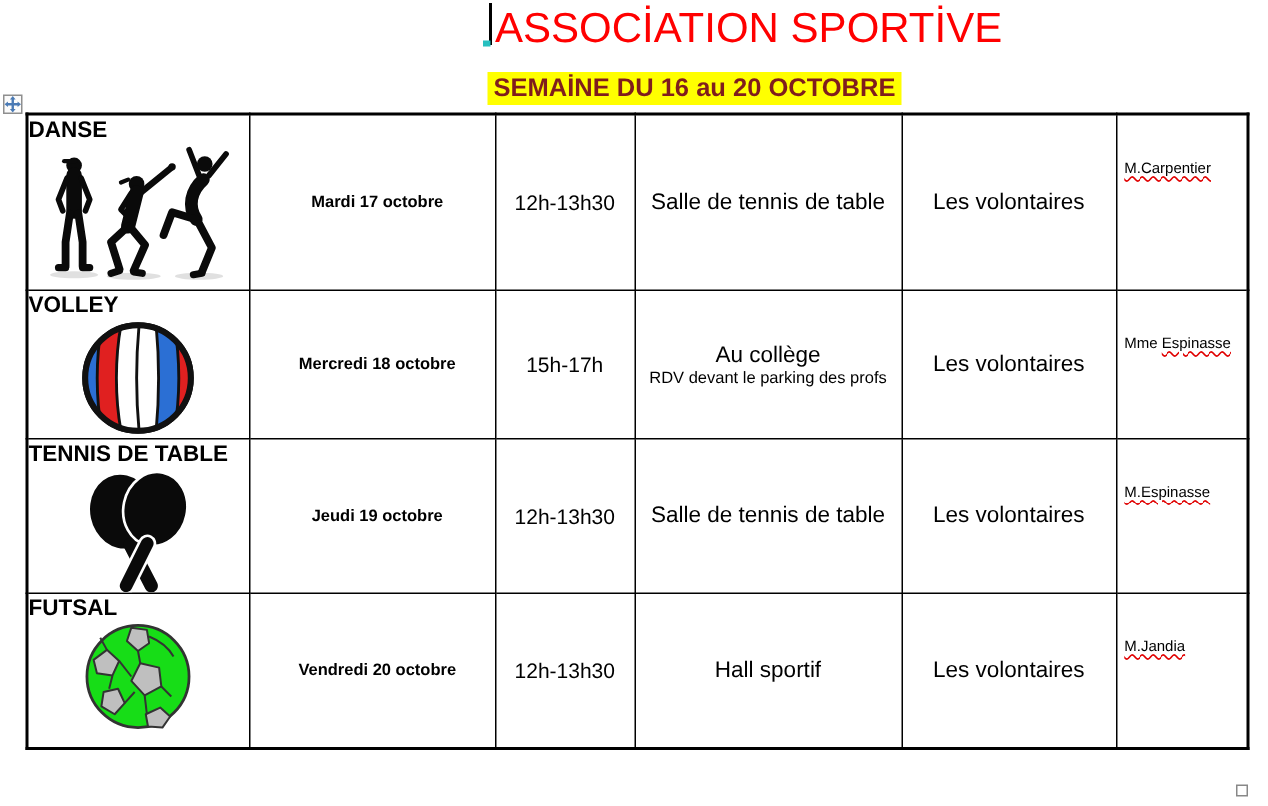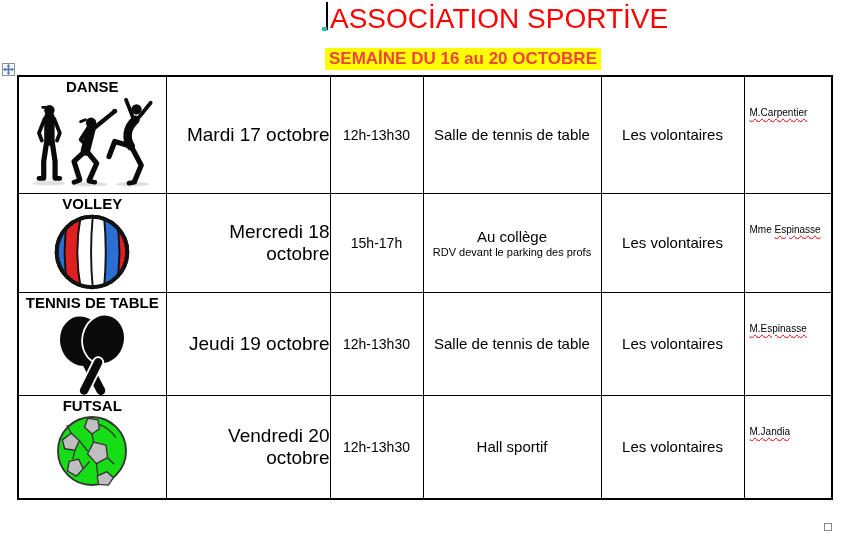--- a/index.html
+++ b/index.html
@@ -7,21 +7,21 @@
     width:845px;height:537px;position:relative;background:#ffffff;
     font-family:"Liberation Sans",sans-serif;color:#000;overflow:hidden;
   }
   .doc-title{
     position:absolute;left:330px;top:3px;
     font-size:28px;font-weight:normal;color:#ff0000;white-space:nowrap;
   }
   .caret{position:absolute;left:326px;top:2px;width:2px;height:28px;background:#000;}
   .caret-mark{position:absolute;left:322px;top:27px;width:5px;height:4px;background:#27c0c0;}
   .doc-subtitle{
-    position:absolute;left:325px;top:48px;background:#ffff00;color:#ef4444;
+    position:absolute;left:325px;top:48px;background:#ffff00;color:#7f1d1d;
     font-size:17px;font-weight:bold;padding:1px 4px;white-space:nowrap;
   }
   .move-handle{
     position:absolute;left:2px;top:63px;width:13px;height:13px;
     border:1px solid #8f8f8f;background:#fbfbfb;
     display:flex;align-items:center;justify-content:center;box-sizing:border-box;
   }
   .resize-handle{
     position:absolute;left:824px;top:523px;width:8px;height:8px;
     border:1px solid #888;background:#fff;box-sizing:border-box;
@@ -33,24 +33,24 @@
   .schedule th,.schedule td{border:1px solid #000;padding:0;overflow:hidden;}
   .schedule th{
     background:#bfbfbf;font-size:15px;font-weight:bold;text-align:center;vertical-align:middle;
   }
   .schedule th.small{font-size:12px;}
   tr.hrow{height:25px;}
   tr.r0{height:117px;}
   tr.r1{height:99px;}
   tr.r2{height:103px;}
   tr.r3{height:104px;}
-  td.activity{vertical-align:top;text-align:center;}
+  td.activity{vertical-align:top;}
   .activity-label{font-weight:bold;font-size:15px;padding-top:2px;line-height:16px;}
   .activity-art{display:flex;align-items:center;justify-content:center;}
-  td.jour{font-weight:normal;font-size:19px;text-align:right;vertical-align:middle;padding-left:7px;}
+  td.jour{font-weight:bold;font-size:11px;text-align:center;vertical-align:middle;padding-left:7px;}
   td.horaire{font-size:14px;text-align:center;vertical-align:middle;}
   td.lieu{font-size:15px;text-align:center;vertical-align:middle;line-height:19px;}
   .lieu-note{font-size:11px;line-height:13px;}
   td.pourqui{font-size:15px;text-align:center;vertical-align:middle;margin-top:23px;}
   td.resp{font-size:10px;vertical-align:top;padding:30px 2px 0 5px;text-align:left;}
   .wavy{
     text-decoration:underline;text-decoration-style:wavy;
     text-decoration-color:#e00000;text-decoration-thickness:1px;text-underline-offset:2px;
   }
 </style>

